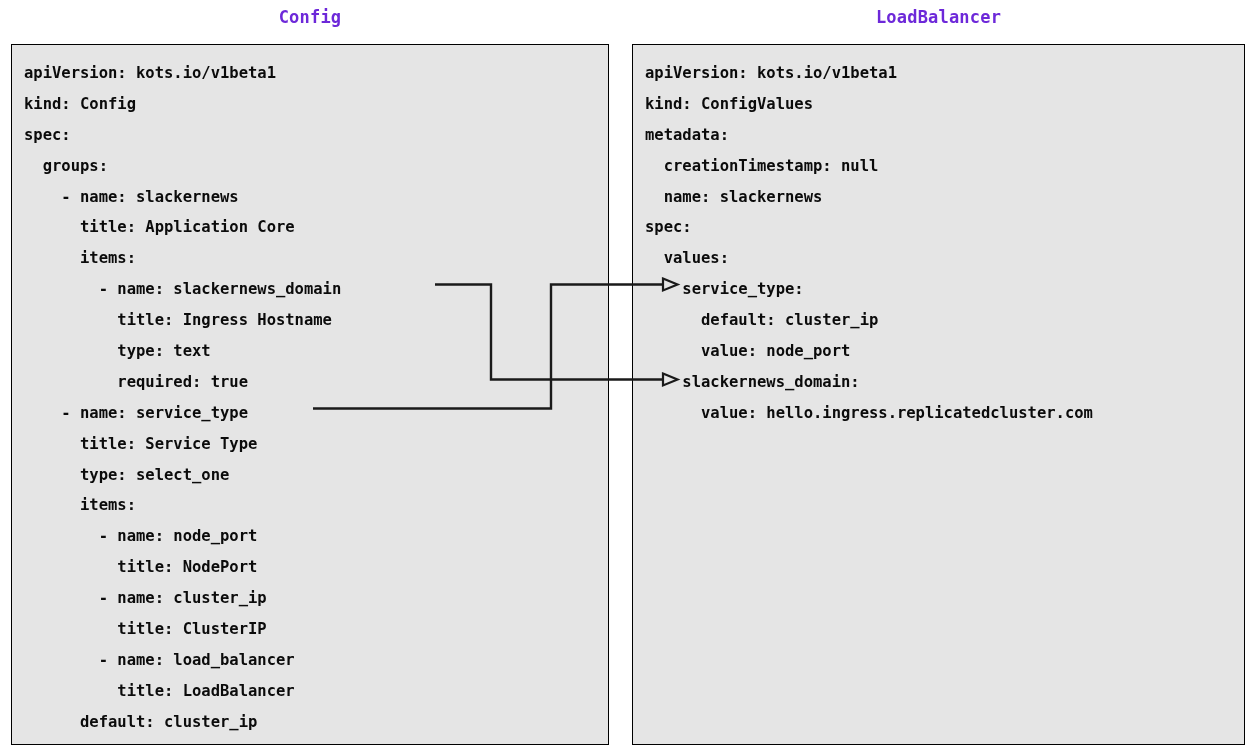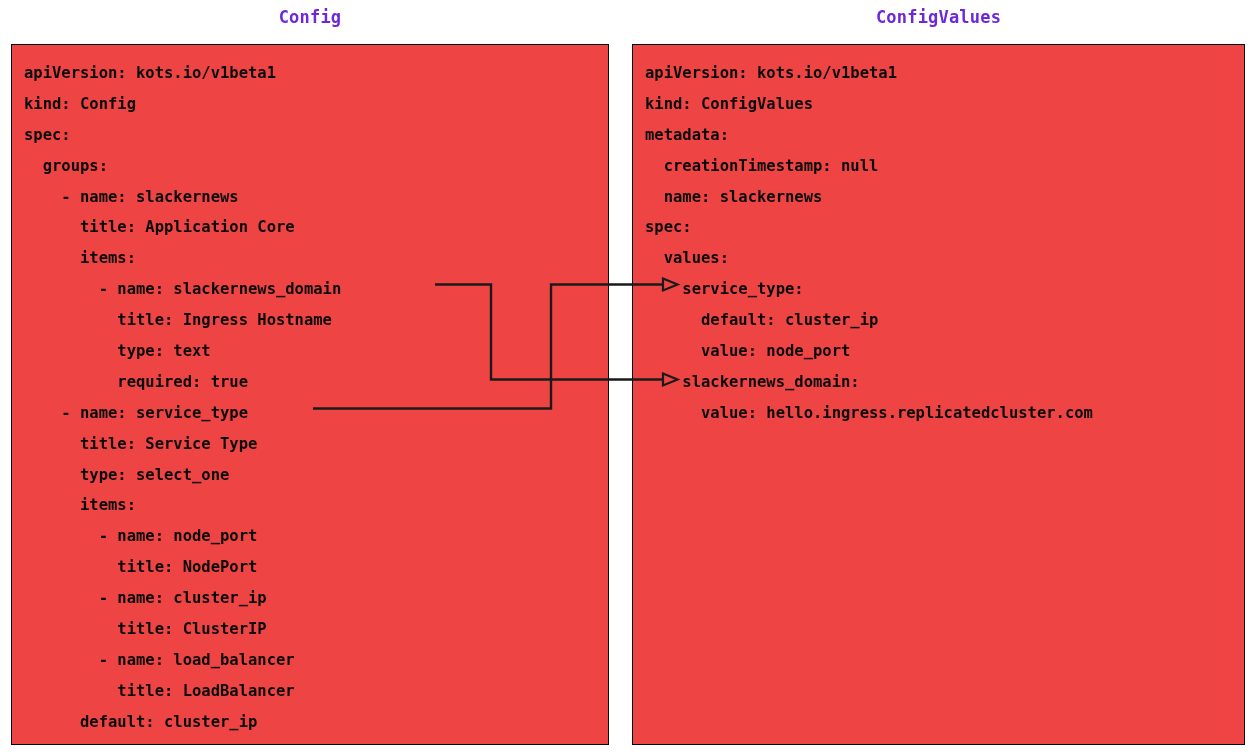--- a/index.html
+++ b/index.html
@@ -32,21 +32,21 @@
   }
   #title-config  { left: 11px;  width: 598px; }
   #title-values  { left: 632px; width: 613px; }
 
   
   .panel {
     position: absolute;
     top: 44px;
     height: 701px;
     box-sizing: border-box;
-    background: #ef4444;
+    background: #e5e5e5;
     border: 1.6px solid #000000;
     overflow: hidden;
   }
   #panel-config { left: 11px;  width: 598px; }
   #panel-values { left: 632px; width: 613px; }
 
   
   .yaml {
     position: absolute;
     top: 13px;
@@ -76,21 +76,21 @@
     width: 1258px;
     height: 756px;
     pointer-events: none;
   }
 </style>
 </head>
 <body>
 
 <div class="panel-title" id="title-config">Config</div>
 
-<div class="panel-title" id="title-values">ConfigValues</div>
+<div class="panel-title" id="title-values">LoadBalancer</div>
 
 <div class="panel" id="panel-config">
   <pre class="yaml" id="yaml-left"><span class="line">apiVersion: kots.io/v1beta1</span><span class="line">kind: Config</span><span class="line">spec:</span><span class="line">  groups:</span><span class="line">    - name: slackernews</span><span class="line">      title: Application Core</span><span class="line">      items:</span><span class="line">        - name: slackernews_domain</span><span class="line">          title: Ingress Hostname</span><span class="line">          type: text</span><span class="line">          required: true</span><span class="line">    - name: service_type</span><span class="line">      title: Service Type</span><span class="line">      type: select_one</span><span class="line">      items:</span><span class="line">        - name: node_port</span><span class="line">          title: NodePort</span><span class="line">        - name: cluster_ip</span><span class="line">          title: ClusterIP</span><span class="line">        - name: load_balancer</span><span class="line">          title: LoadBalancer</span><span class="line">      default: cluster_ip</span></pre>
 </div>
 
 <div class="panel" id="panel-values">
   <pre class="yaml" id="yaml-right"><span class="line">apiVersion: kots.io/v1beta1</span><span class="line">kind: ConfigValues</span><span class="line">metadata:</span><span class="line">  creationTimestamp: null</span><span class="line">  name: slackernews</span><span class="line">spec:</span><span class="line">  values:</span><span class="line">    service_type:</span><span class="line">      default: cluster_ip</span><span class="line">      value: node_port</span><span class="line">    slackernews_domain:</span><span class="line">      value: hello.ingress.replicatedcluster.com</span></pre>
 </div>
 
 <svg id="connectors" viewBox="0 0 1258 756">

